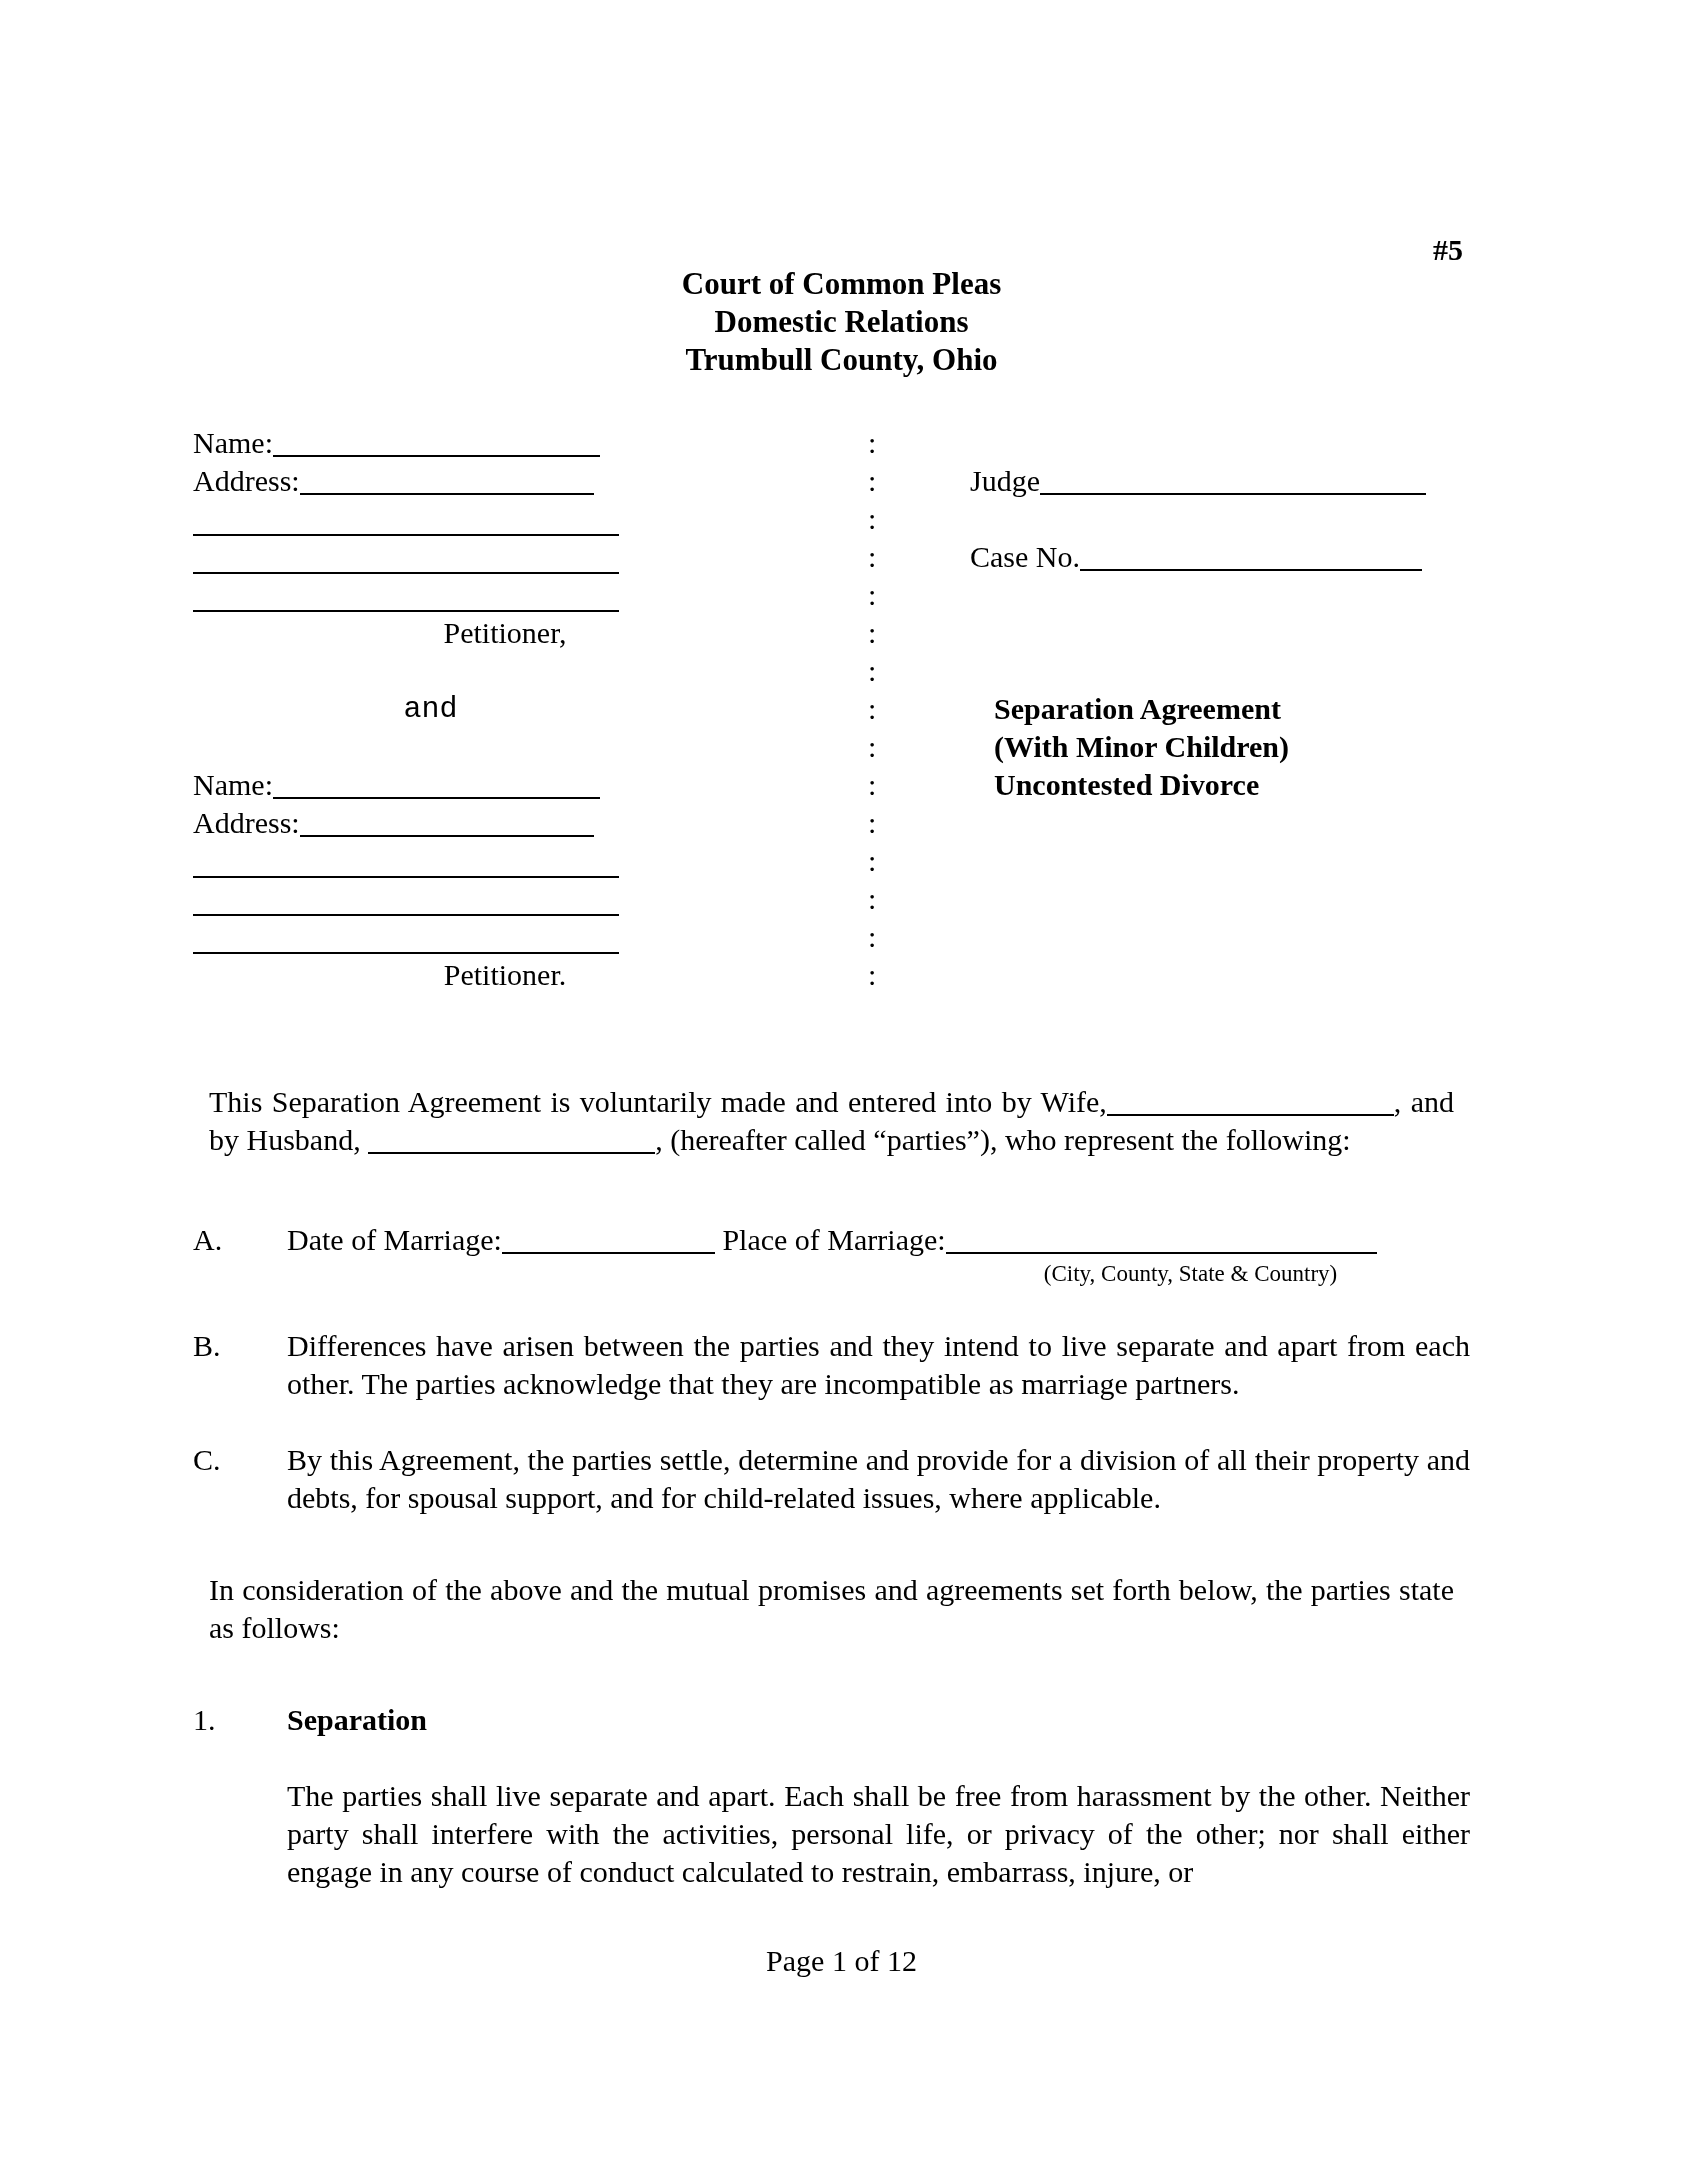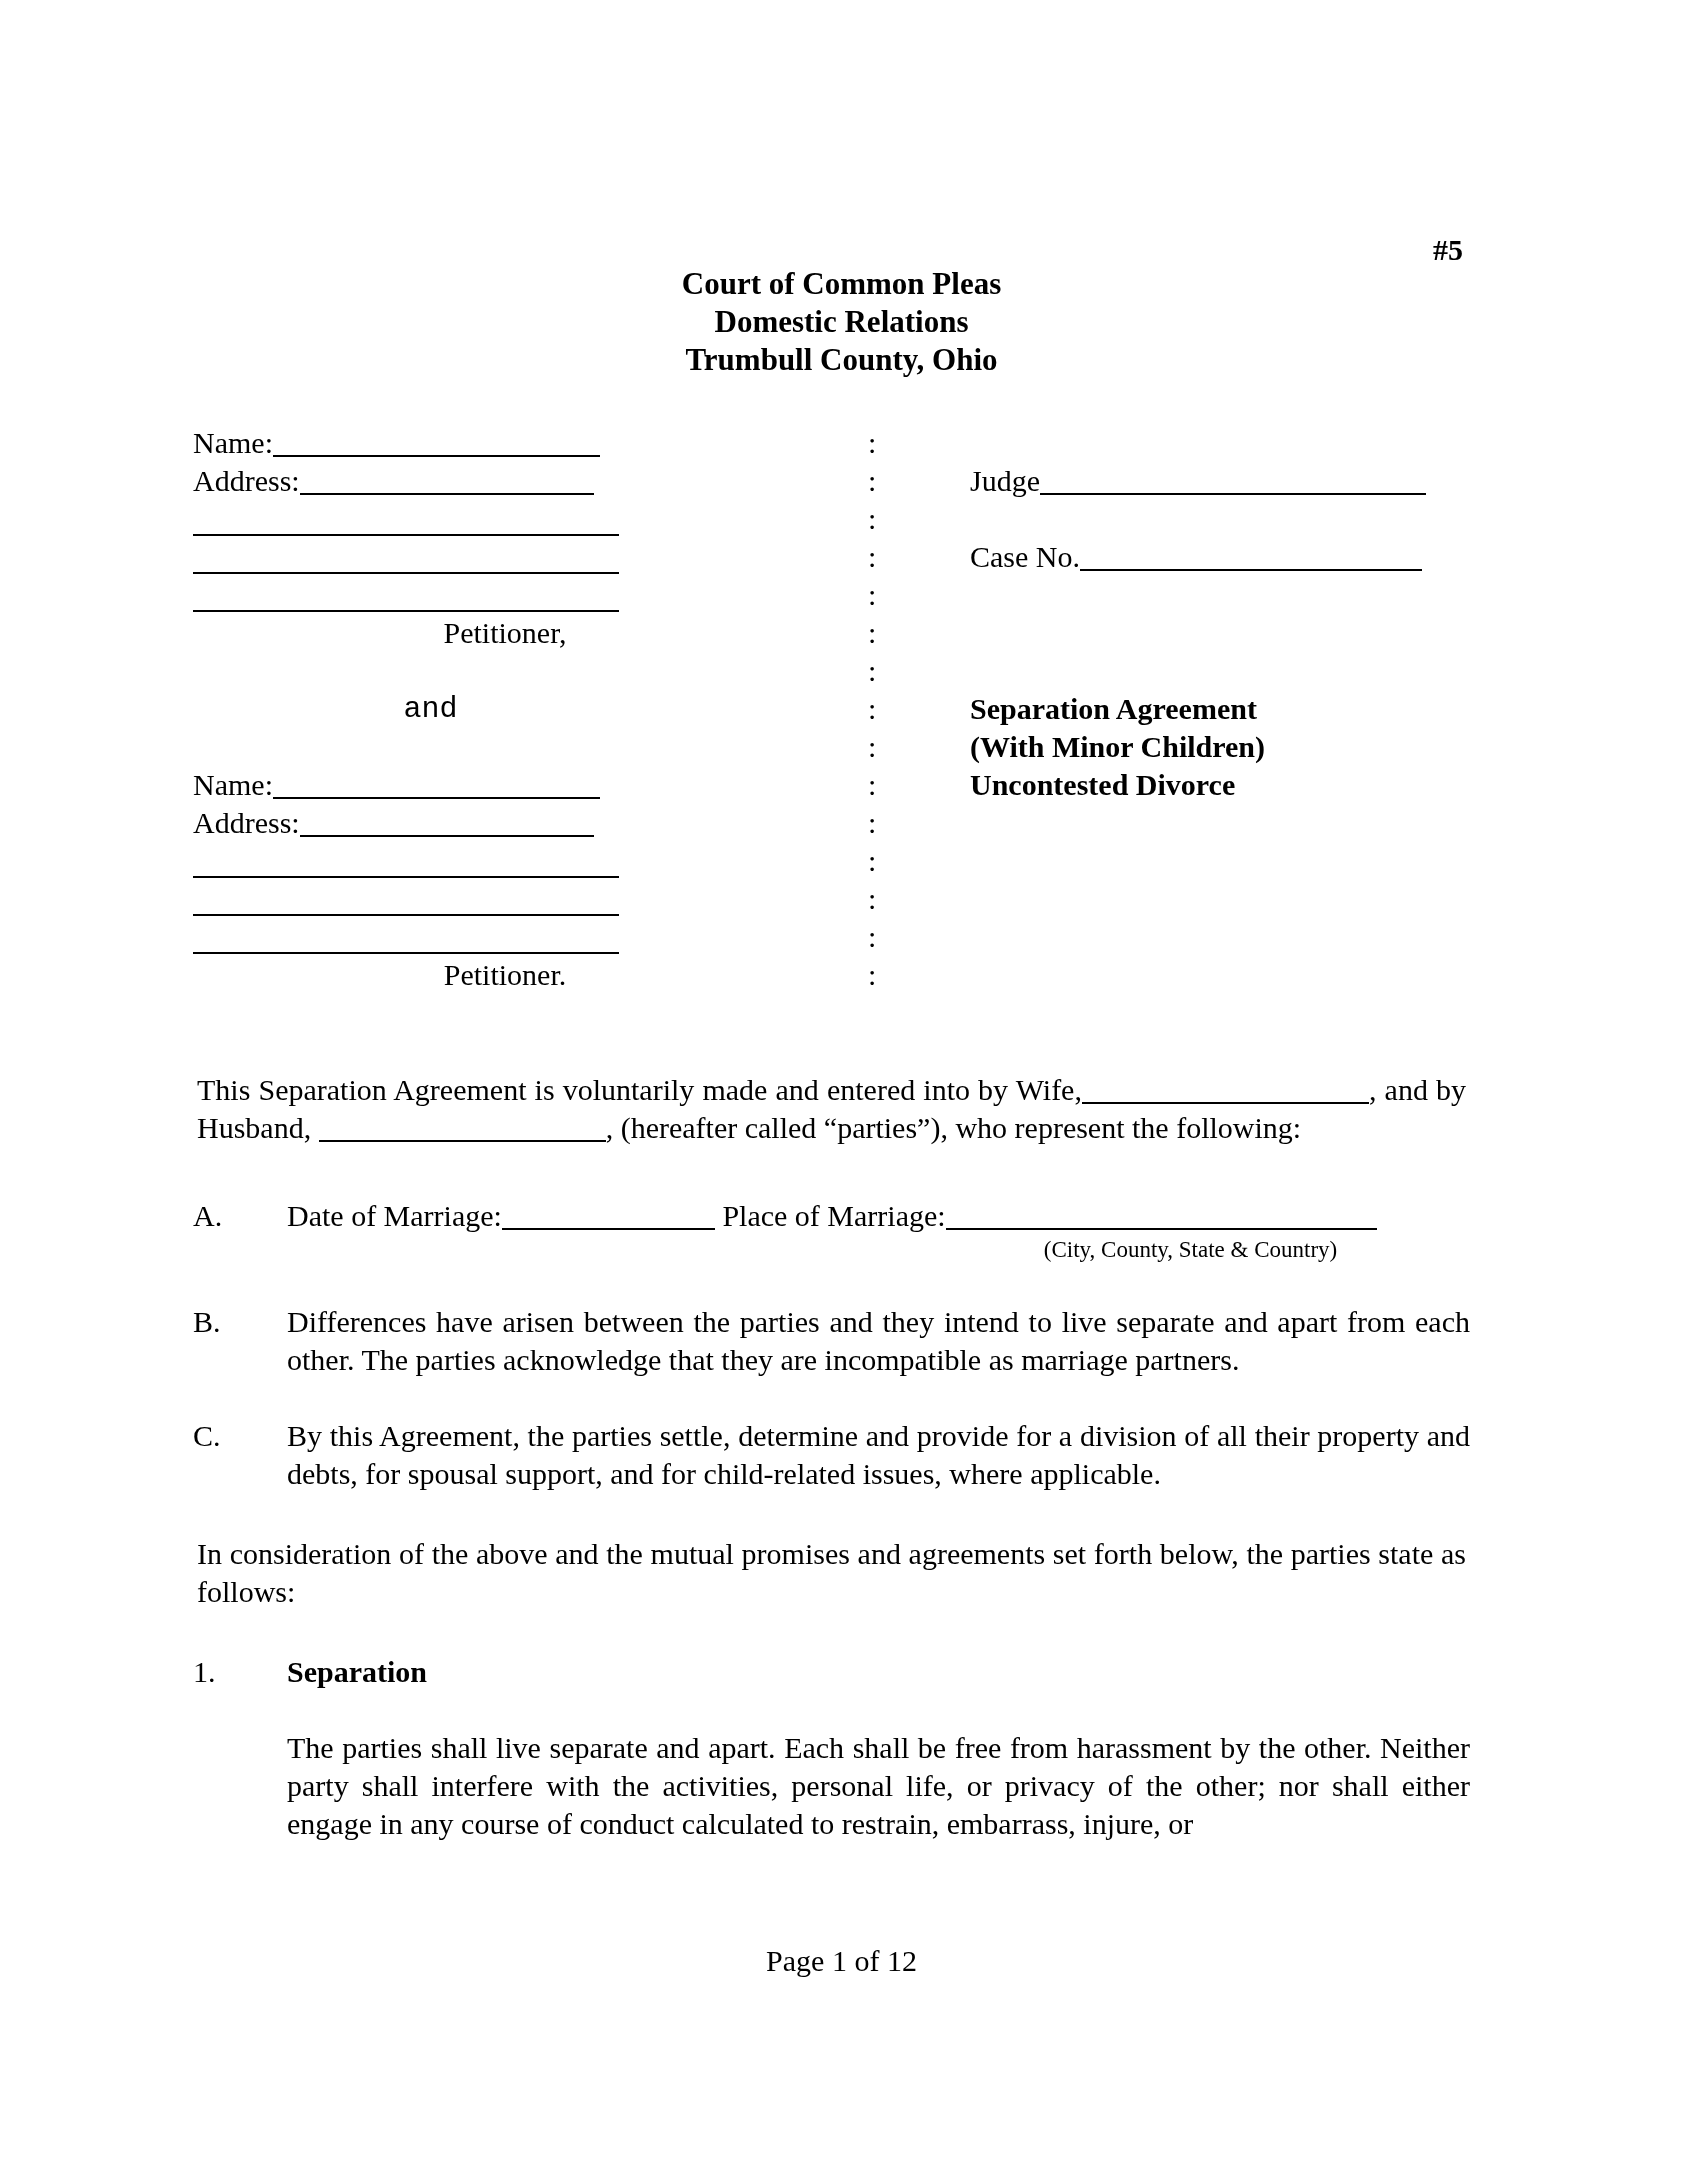--- a/index.html
+++ b/index.html
@@ -118,31 +118,31 @@
     height: 38px;
     font-size: 30px;
     line-height: 38px;
     white-space: nowrap;
   }
   .doc-title {
     font-size: 30px;
     line-height: 38px;
     font-weight: bold;
   }
-  .doc-title div { white-space: nowrap; }
+  .doc-title div { white-space: nowrap; margin-left: 24px; }
 
   
   .body-area {
     position: absolute;
     top: 1067px;
     left: 193px;
     width: 1277px;
   }
   p.para {
-    margin: 4px;
+    margin: 16px;
     font-size: 30px;
     line-height: 38px;
     text-align: justify;
     text-justify: inter-word;
   }
   .gap-md { height: 38px; }
   .gap-lg { height: 46px; }
 
   .lettered {
     position: relative;

